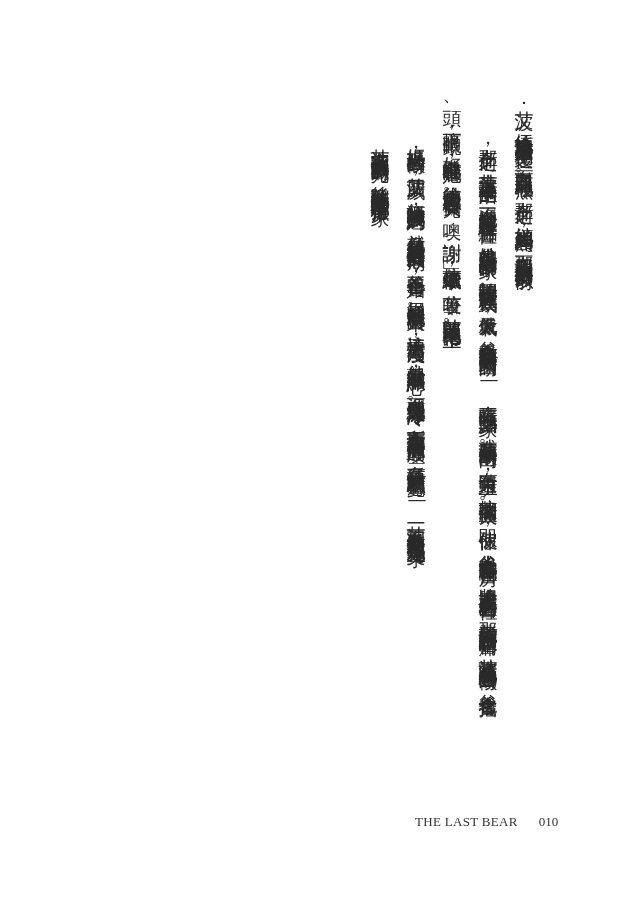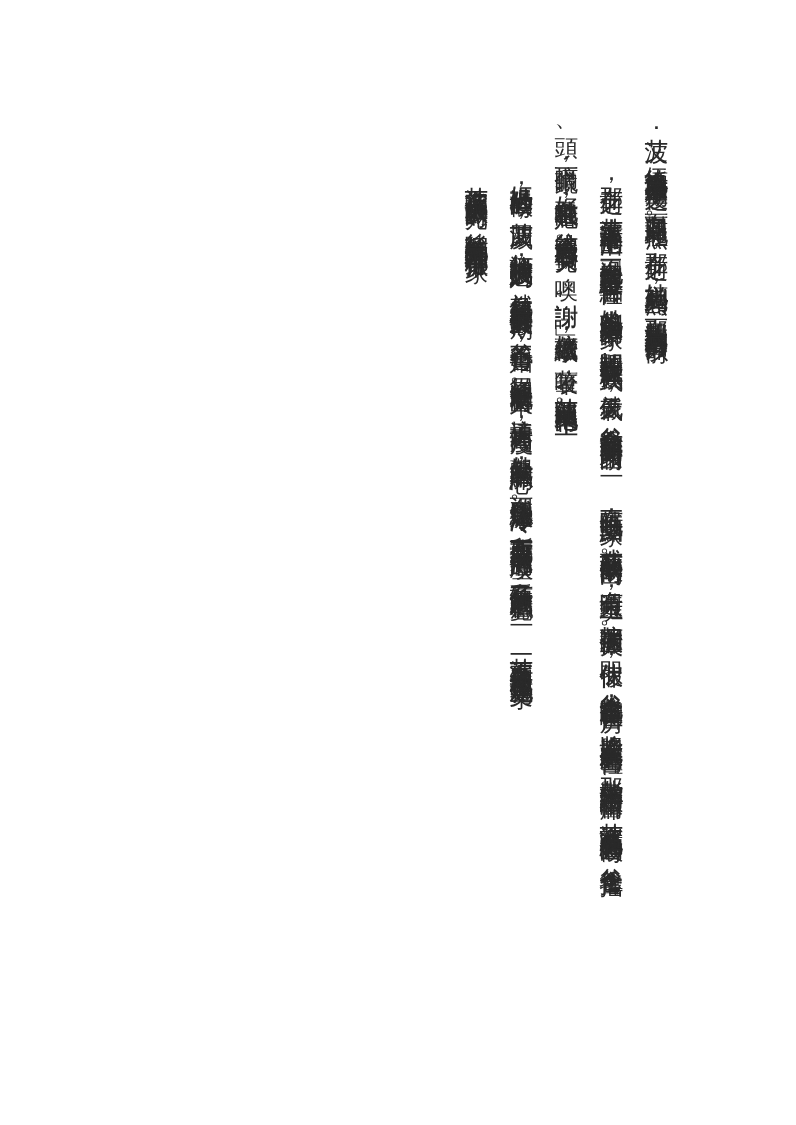--- a/index.html
+++ b/index.html
@@ -37,13 +37,17 @@
 <body>
 
 <div class="page">
   <div class="text-block">
     <p class="para">艾波．伍德抵達熊島整整三個星期之後，面對面遇見了北極熊。在那之前，她必須先到熊島，而那趟旅程大約啟動於四個月以前。</p>
     <p class="para indent">在那之前，艾波每天過著正常的生活，不過她會同意這種「正常」有點古怪。她爸爸是附近大學的科學家，把時間投注在研究氣候模式。就像天氣，爸爸會在最難預料的時間回家和出門——有時候晚上十一點回家，或在艾波放學的時候出門。有時週末上班，接著週間休假三天。即使休假，爸爸也會將自己關在書房，將臉埋在蒙了灰塵的舊書裡，那些書的字小到讀了眼睛會痛。艾波端茶或晚餐給爸爸的時候，爸爸會搖搖頭、摘下眼鏡，好奇地瞇眼看她，彷彿完全忘了自己有個女兒。「噢，謝謝。」接著繼續低頭，咬著筆，艾波隨即溫柔地把門帶上。</p>
     <p class="para indent">媽媽過世的時候，艾波四歲，無論何時艾波想到媽媽，就像是想起曾經擁有的美好夏日假期。爸爸不曾再婚，從屋裡的狀況就看得出來。這棟房子高高瘦瘦，外觀看起來有點不開心，裡面感覺總是冰冰冷冷。所有東西都蒙著一層薄薄的塵埃，有種缺了什麼的糟糕感覺——艾波一直不知道要如何把這種感覺化為文字。</p>
     <p class="para indent">艾波在後院裡消磨大多數的時光，後院雜亂的懸鉤子灌木住了都市狐狸一家，</p>
   </div>
 
+  <div class="footer">
+    <span class="book-title">THE LAST BEAR</span>
+    <span class="page-number">010</span>
+  </div>
 </div>
 
 </body></html>

